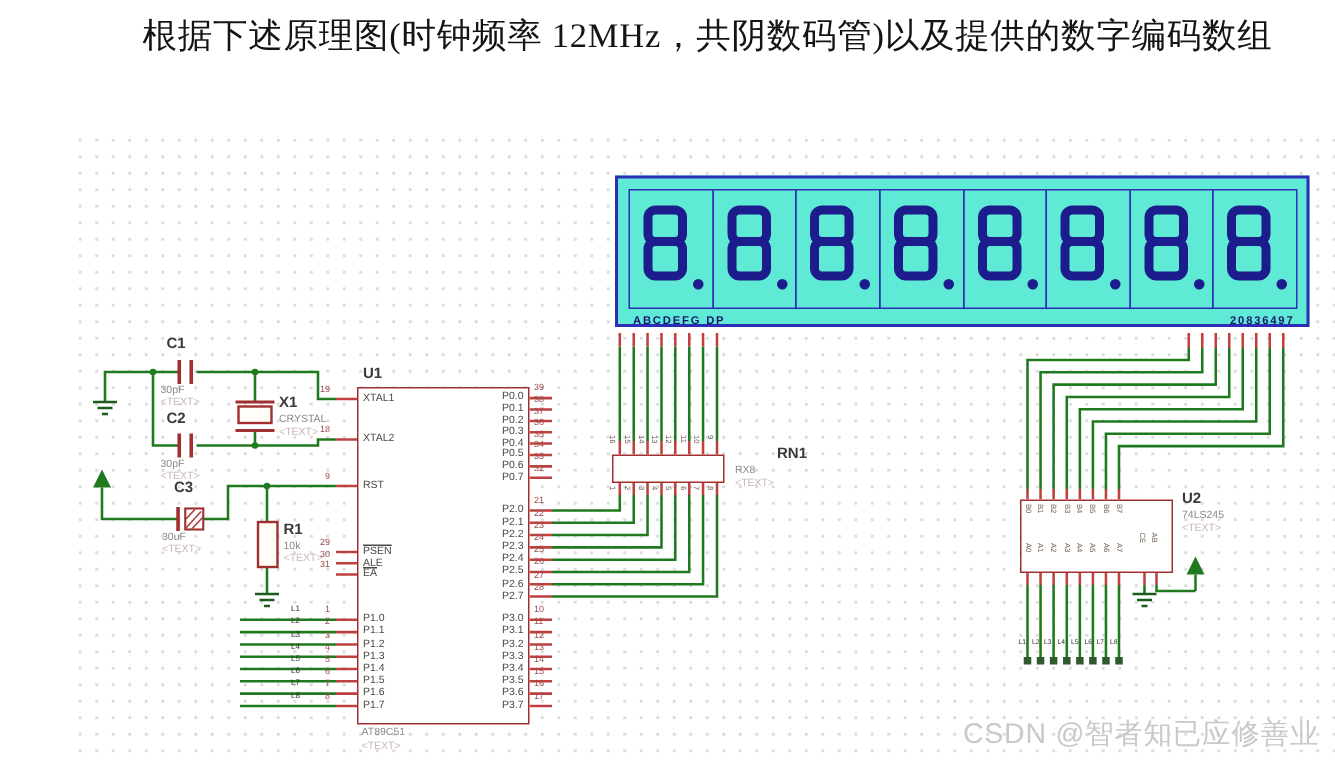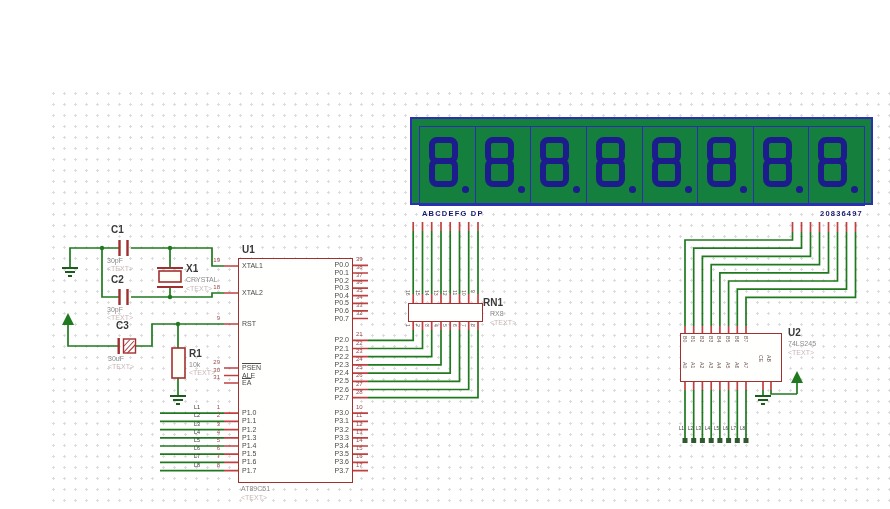--- a/index.html
+++ b/index.html
@@ -18,35 +18,36 @@
   .txt{position:absolute;font-size:7px;color:#c9b6b6;white-space:nowrap}
   .pname{position:absolute;font-size:7px;color:#4a4a4a;white-space:nowrap}
   .pname.r{width:42px;text-align:right}
   .bar{text-decoration:overline}
   .pnum{position:absolute;font-size:6px;color:#9b4b4b;white-space:nowrap}
   .pnum.l{width:16px;text-align:right}
   .vt{position:absolute;writing-mode:vertical-rl;font-size:6px;line-height:6px;
       color:#6b5555;transform:scale(.85);transform-origin:top left;white-space:nowrap}
   .nl{position:absolute;font-size:6px;color:#333;transform:scale(.9);transform-origin:left top;white-space:nowrap}
   
-  .disp{position:absolute;left:410px;top:117px;width:463px;height:88px;
-        border:2px solid #2e2eb5;background:#15803d;box-sizing:border-box}
+  .disp{position:absolute;left:410px;top:117px;width:463px;height:101px;
+        border:2px solid #2e2eb5;background:#5eead4;box-sizing:border-box}
   .dcells{position:absolute;left:7px;top:7px;right:7px;height:80px;display:flex}
   .dcell{flex:1;border:1px solid #2e2eb5;position:relative;margin-right:-1px}
   .loop{position:absolute;border:6px solid #1c1c8c;border-radius:8px;width:17px;box-sizing:content-box}
   .loop.t{height:15px;left:9px;top:10px}
   .loop.b{height:17px;left:9px;top:31px}
   .dp{position:absolute;width:7px;height:7px;border-radius:50%;background:#1c1c8c;left:42px;top:59px}
   .dlab{position:absolute;font-size:7.5px;font-weight:bold;color:#16166e;letter-spacing:1.2px;top:90px}
 </style>
 </head>
 <body>
 
 <div class="page">
 
+  <div class="docline" style="left:95px;top:8px">根据下述原理图(时钟频率 12MHz，共阴数码管)以及提供的数字编码数组</div>
 
   <div class="grid"></div>
 
   <svg class="wires" width="890" height="509">
 
     <path fill="none" stroke="#1f7a1f" stroke-width="1.7" d="
       M70 268V248H119 M102 248V297H119 M131 248H212V266H224 M170 248V268 M170 287V297 M131 297H212V293H224
       M68 325V346H118 M135 346H152V324H224 M178 324V348 M178 378V396
       M160 413.2H224 M160 421.4H224 M160 429.6H224 M160 437.8H224 M160 446H224 M160 454.2H224 M160 462.4H224 M160 470.6H224
       M413.2 231V294 M422.5 231V294 M431.7 231V294 M441 231V294 M450.2 231V294 M459.5 231V294 M468.7 231V294 M478 231V294
@@ -177,21 +178,21 @@
   <span class="txt" style="left:108px;top:363px">&lt;TEXT&gt;</span>
 
   <span class="ref" style="left:189px;top:348px">R1</span>
   <span class="val" style="left:189px;top:361px">10k</span>
   <span class="txt" style="left:189px;top:369px">&lt;TEXT&gt;</span>
 
   <span class="ref" style="left:242px;top:244px">U1</span>
   <span class="val" style="left:241px;top:485px">AT89C51</span>
   <span class="txt" style="left:241px;top:494px">&lt;TEXT&gt;</span>
 
-  <span class="ref" style="left:483px;top:297px">RN1</span>
+  <span class="ref" style="left:518px;top:297px">RN1</span>
   <span class="val" style="left:490px;top:310px">RX8</span>
   <span class="txt" style="left:490px;top:319px">&lt;TEXT&gt;</span>
 
   <span class="ref" style="left:788px;top:327px">U2</span>
   <span class="val" style="left:788px;top:340px">74LS245</span>
   <span class="txt" style="left:788px;top:349px">&lt;TEXT&gt;</span>
 
   <span class="pnum l" style="left:204px;top:257px">19</span>
     <span class="pname" style="left:242px;top:262px">XTAL1</span>
   <span class="pnum l" style="left:204px;top:284px">18</span>
@@ -319,13 +320,14 @@
 
   <span class="nl" style="left:679px;top:426px;transform:scale(.75)">L1</span>
   <span class="nl" style="left:687.7px;top:426px;transform:scale(.75)">L2</span>
   <span class="nl" style="left:696.4px;top:426px;transform:scale(.75)">L3</span>
   <span class="nl" style="left:705.2px;top:426px;transform:scale(.75)">L4</span>
   <span class="nl" style="left:713.9px;top:426px;transform:scale(.75)">L5</span>
   <span class="nl" style="left:722.6px;top:426px;transform:scale(.75)">L6</span>
   <span class="nl" style="left:731.3px;top:426px;transform:scale(.75)">L7</span>
   <span class="nl" style="left:740px;top:426px;transform:scale(.75)">L8</span>
 
+  <div class="wm">CSDN @智者知已应修善业</div>
 </div>
 
 </body></html>

